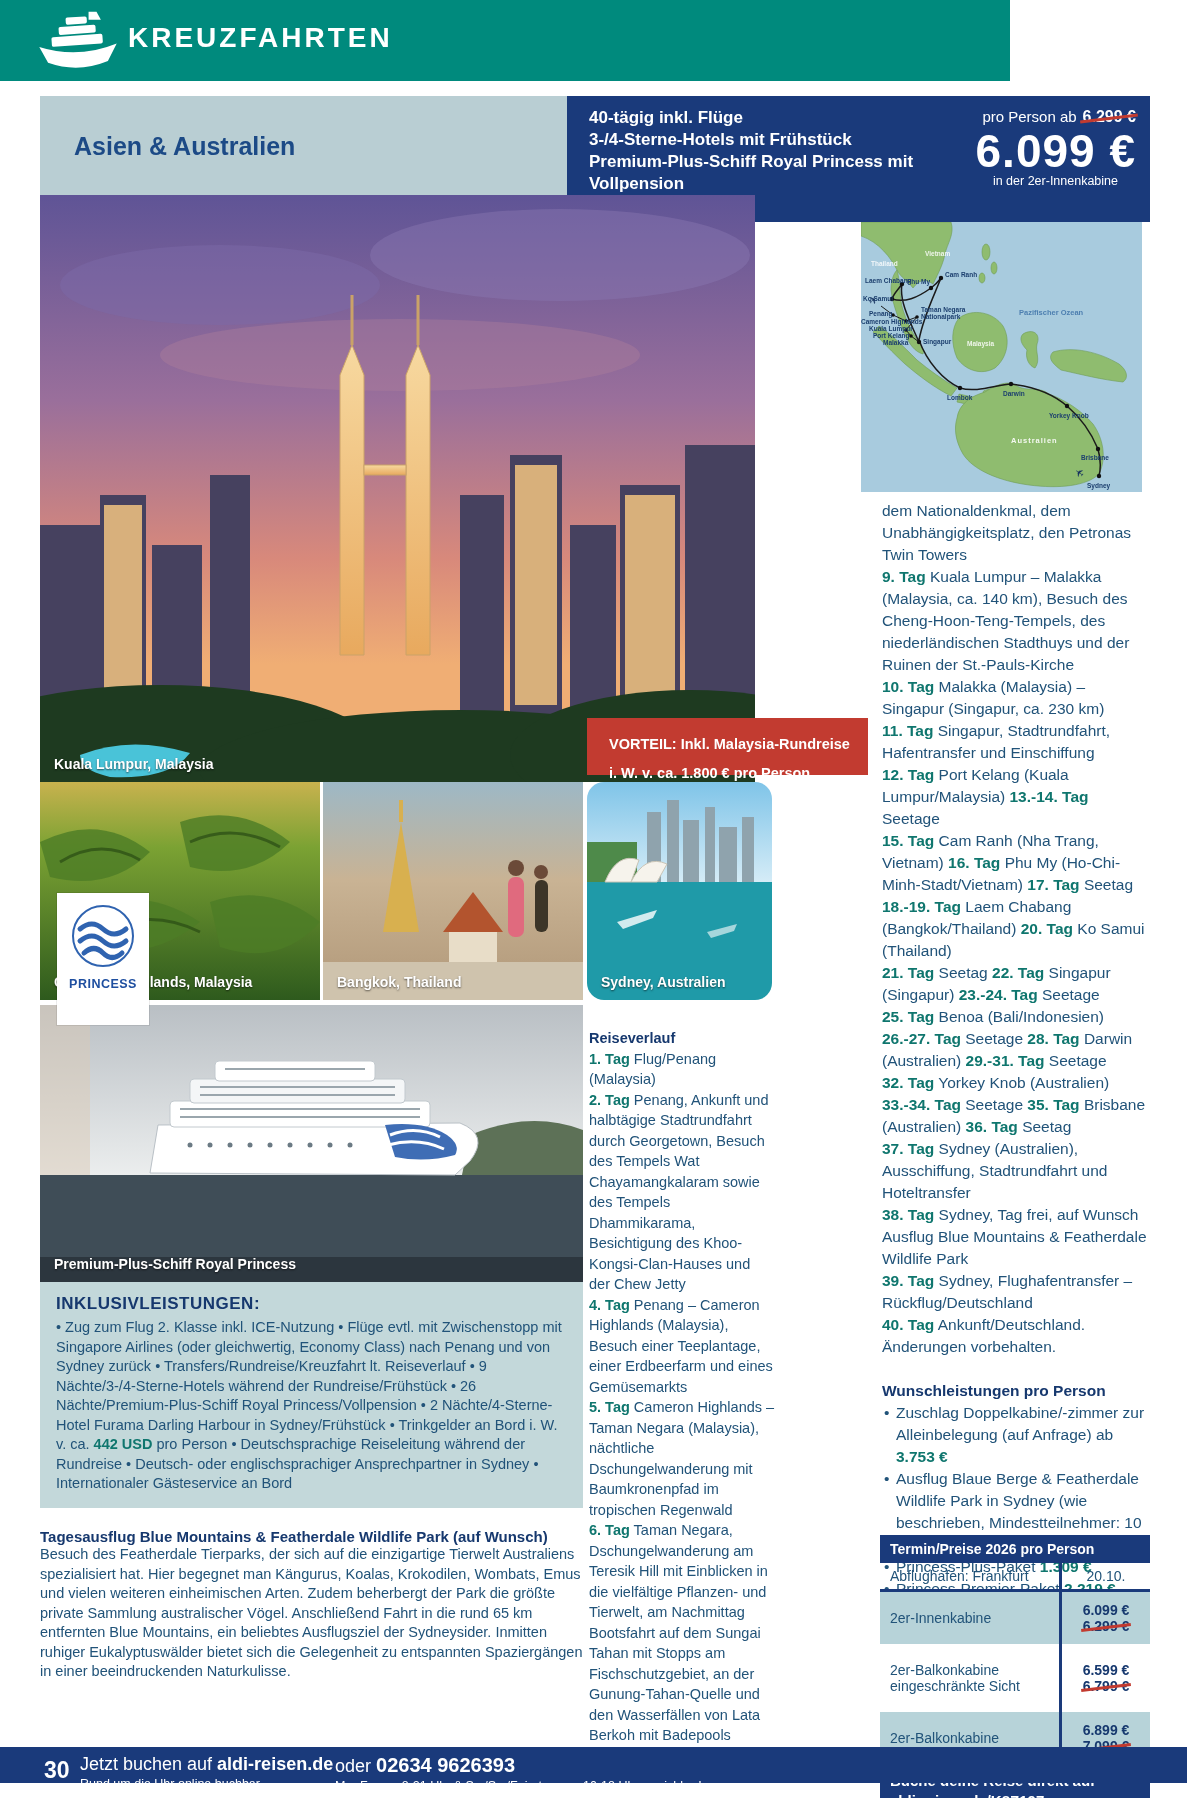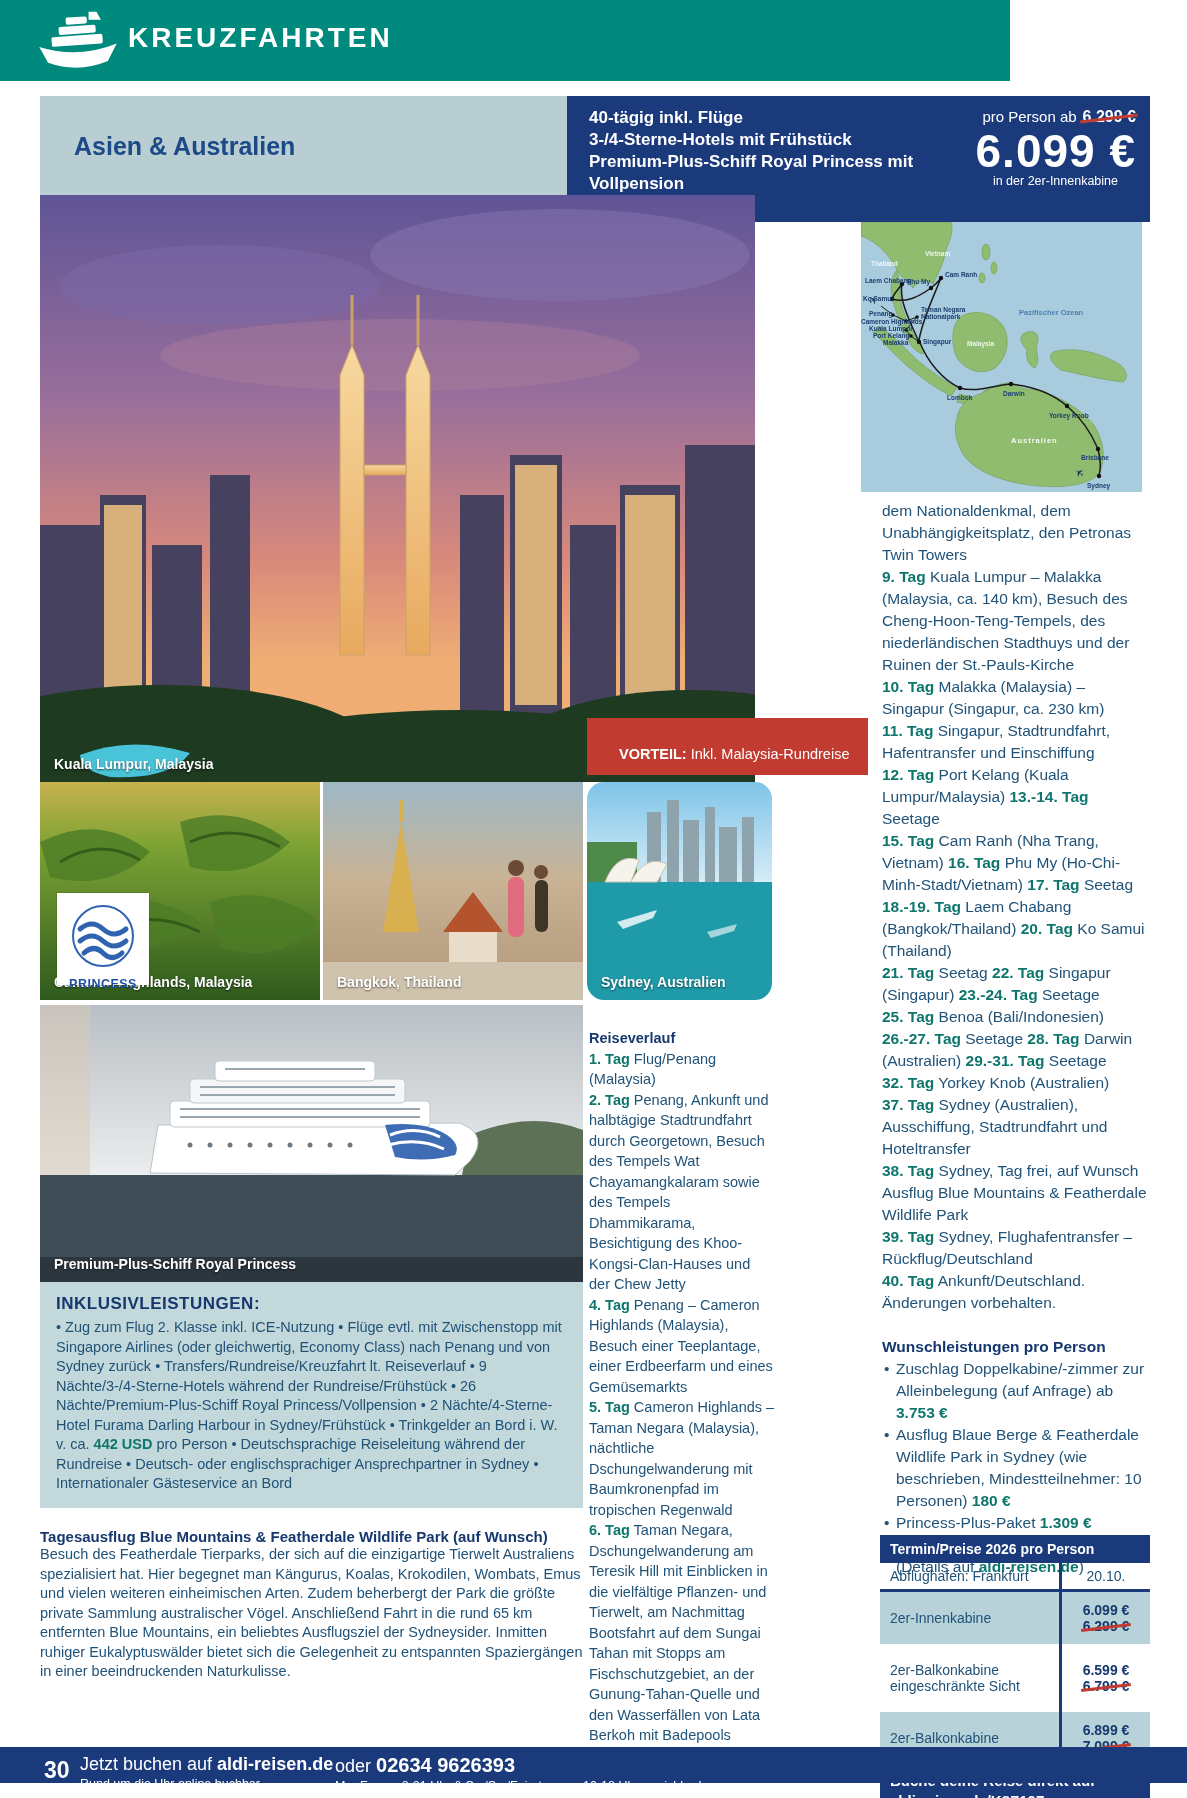--- a/index.html
+++ b/index.html
@@ -31,21 +31,21 @@
   .ph{overflow:hidden;}
   .caption{position:absolute;left:14px;bottom:10px;color:#fff;font-size:14px;font-weight:bold;text-shadow:0 1px 2px rgba(0,0,0,.6);}
   .ph-kl{left:40px;top:195px;width:715px;height:587px;}
   .ph-cam{left:40px;top:782px;width:280px;height:218px;}
   .ph-bkk{left:323px;top:782px;width:260px;height:218px;}
   .ph-syd{left:587px;top:782px;width:185px;height:218px;border-radius:17px;}
   .ph-ship{left:40px;top:1005px;width:543px;height:277px;}
 
   
   .vorteil{left:587px;top:718px;width:281px;height:57px;background:#c23b30;color:#fff;padding:8px 0 0 14px;box-sizing:border-box;font-size:14.5px;line-height:21px;}
-  .vorteil p{margin:18px;}
+  .vorteil p{margin:8px;font-weight:bold;}
   .vorteil b{color:#fff;}
 
   
   .map{left:861px;top:222px;width:281px;height:270px;background:#a8cbde;}
   .map svg{position:absolute;left:0;top:0;}
   .map-city{position:absolute;font-size:6.5px;font-weight:bold;color:#1c3f6e;line-height:7px;white-space:nowrap;}
   .map-city.wrap{white-space:normal;}
   .map-region{position:absolute;font-size:6.5px;font-weight:bold;color:rgba(255,255,255,.85);}
   .map-ocean{position:absolute;font-size:7.5px;font-weight:bold;color:#4d7fb0;}
   .map-cont{position:absolute;font-size:7.5px;font-weight:bold;color:rgba(255,255,255,.9);letter-spacing:1px;}
@@ -67,21 +67,21 @@
   .inklusiv{left:40px;top:1282px;width:543px;background:#c3d8da;padding:12px 16px 14px 16px;box-sizing:border-box;}
   .inklusiv h3{margin:0 0 4px 0;font-size:17px;letter-spacing:.5px;color:#16386e;}
   .inklusiv .txt{font-size:14.5px;line-height:19.5px;}
 
   
   .tages{left:40px;top:1528px;width:543px;}
   .tages h3{margin:0;font-size:15px;color:#16386e;}
   .tages .txt{font-size:14.5px;line-height:19.5px;}
 
   
-  .plogo{left:57px;top:893px;width:92px;height:92px;background:#fff;box-shadow:0 0 0 1px rgba(0,0,0,.08);text-align:center;}
+  .plogo{left:57px;top:893px;width:92px;height:132px;background:#fff;box-shadow:0 0 0 1px rgba(0,0,0,.08);text-align:center;}
   .plogo .word{color:#1f4fa0;font-weight:bold;font-size:12.5px;letter-spacing:.5px;margin-top:2px;}
 
   
   .ptable{left:880px;top:1535px;width:270px;font-size:14px;color:#215379;}
   .pt-head{background:#1a3a7b;color:#fff;font-weight:bold;font-size:14px;padding:6px 10px;}
   .pt-sub{display:flex;border-bottom:3px solid #1a3a7b;}
   .pt-sub .lbl{flex:1;padding:5px 10px;}
   .pt-sub .date{width:88px;border-left:3px solid #1a3a7b;text-align:center;padding:5px 0;}
   .pt-row{display:flex;}
   .pt-row.shaded{background:#b7d3d9;}
@@ -272,20 +272,21 @@
       <p><b>9. Tag</b> Kuala Lumpur – Malakka (Malaysia, ca. 140 km), Besuch des Cheng-Hoon-Teng-Tempels, des niederländischen Stadthuys und der Ruinen der St.-Pauls-Kirche</p>
       <p><b>10. Tag</b> Malakka (Malaysia) – Singapur (Singapur, ca. 230 km)</p>
       <p><b>11. Tag</b> Singapur, Stadtrundfahrt, Hafentransfer und Einschiffung</p>
       <p><b>12. Tag</b> Port Kelang (Kuala Lumpur/Malaysia) <b>13.-14. Tag</b> Seetage</p>
       <p><b>15. Tag</b> Cam Ranh (Nha Trang, Vietnam) <b>16. Tag</b> Phu My (Ho-Chi-Minh-Stadt/Vietnam) <b>17. Tag</b> Seetag</p>
       <p><b>18.-19. Tag</b> Laem Chabang (Bangkok/Thailand) <b>20. Tag</b> Ko Samui (Thailand)</p>
       <p><b>21. Tag</b> Seetag <b>22. Tag</b> Singapur (Singapur) <b>23.-24. Tag</b> Seetage</p>
       <p><b>25. Tag</b> Benoa (Bali/Indonesien)</p>
       <p><b>26.-27. Tag</b> Seetage <b>28. Tag</b> Darwin (Australien) <b>29.-31. Tag</b> Seetage</p>
       <p><b>32. Tag</b> Yorkey Knob (Australien)</p>
+      <p><b>33.-34. Tag</b> Seetage <b>35. Tag</b> Brisbane (Australien) <b>36. Tag</b> Seetag</p>
       <p><b>37. Tag</b> Sydney (Australien), Ausschiffung, Stadtrundfahrt und Hoteltransfer</p>
       <p><b>38. Tag</b> Sydney, Tag frei, auf Wunsch Ausflug Blue Mountains &amp; Featherdale Wildlife Park</p>
       <p><b>39. Tag</b> Sydney, Flughafentransfer – Rückflug/Deutschland</p>
       <p><b>40. Tag</b> Ankunft/Deutschland. Änderungen vorbehalten.</p>
     </div>
   <p class="colhead wunschhead">Wunschleistungen pro Person</p>
   <div>
 
   <p class="bullet">Zuschlag Doppelkabine/-zimmer zur Alleinbelegung (auf Anfrage) ab <b>3.753 €</b></p>
       <p class="bullet">Ausflug Blaue Berge &amp; Featherdale Wildlife Park in Sydney (wie beschrieben, Mindestteilnehmer: 10 Personen) <b>180 €</b></p>

